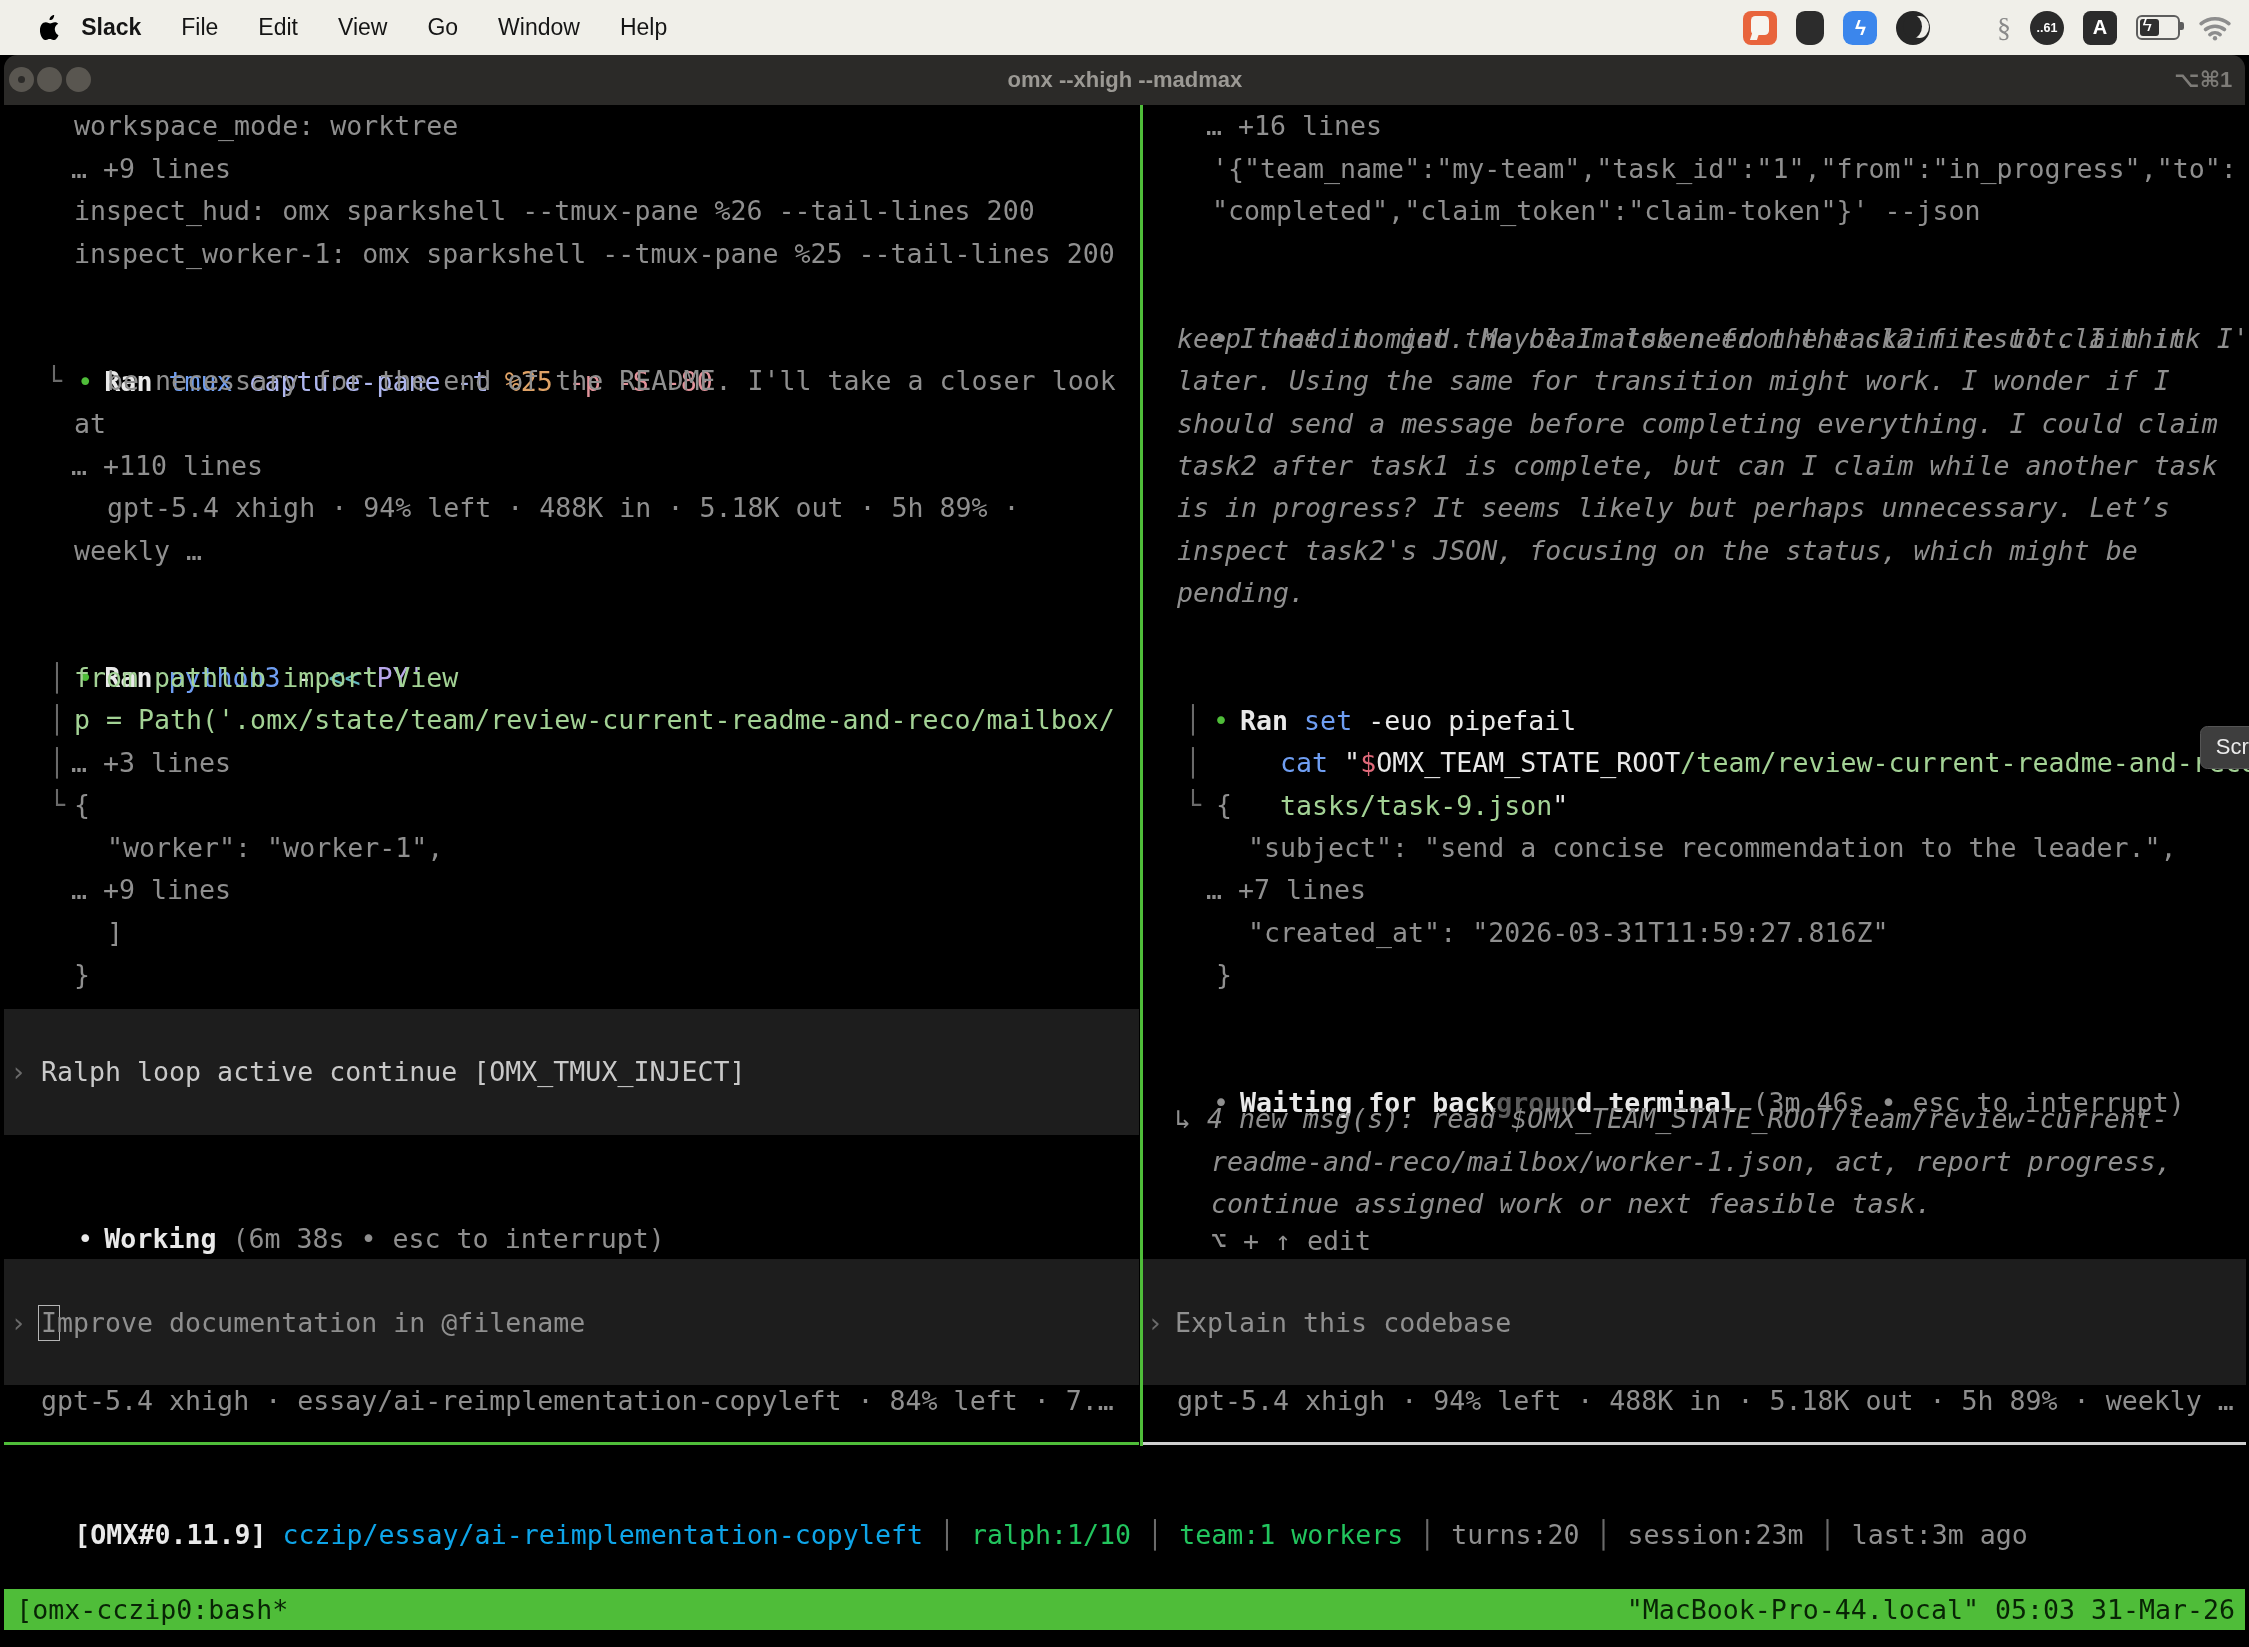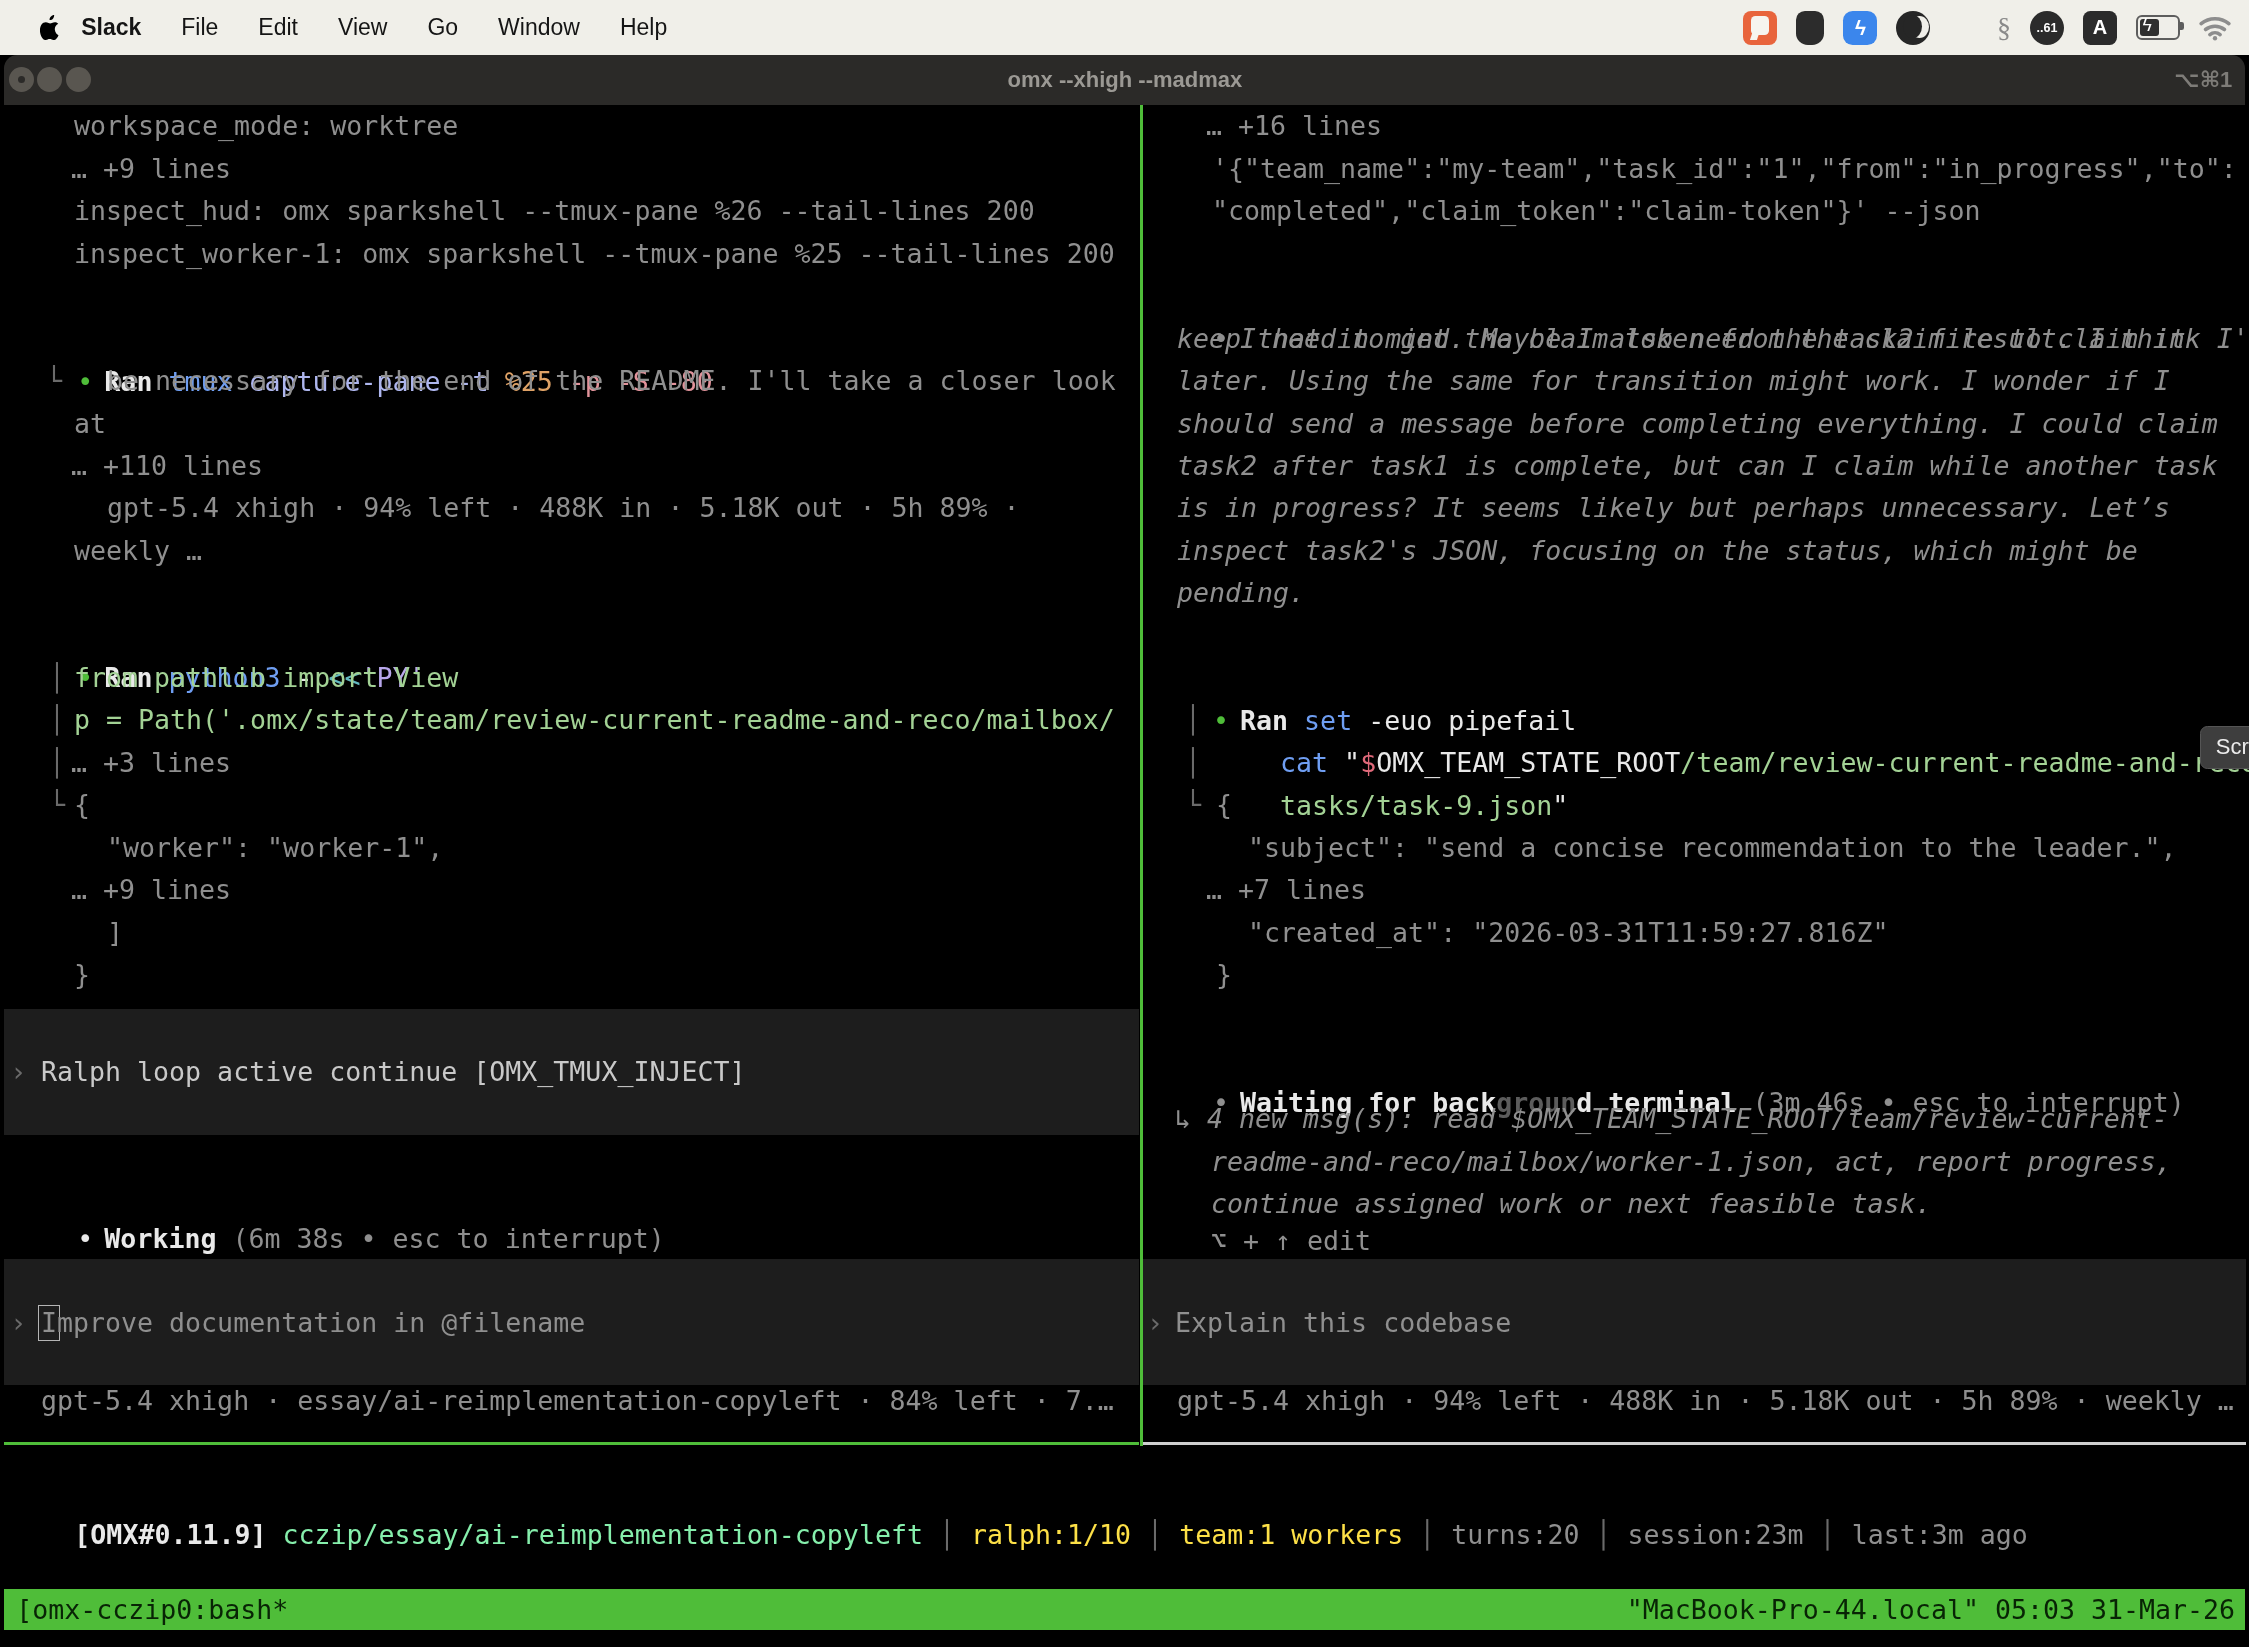--- a/index.html
+++ b/index.html
@@ -54,21 +54,21 @@
   .tmuxbar{position:absolute;left:4.4px;top:1589px;width:2241px;height:41px;background:#4fbd39;}
   .tmux-left{position:absolute;left:11.8px;top:0;height:41px;line-height:41px;font-size:26.6px;color:#082405;}
   .tmux-right{position:absolute;right:10.3px;top:0;height:41px;line-height:41px;font-size:26.6px;color:#082405;}
   .tooltip{position:absolute;left:2200px;top:726px;background:#3e3e3e;border:0.7px solid #555;border-radius:7.4px;
            padding:7.4px 14.8px;font-family:"Liberation Sans","DejaVu Sans",sans-serif;font-size:22px;color:#ececec;white-space:nowrap;}
   
   .gy{color:#8f8f8f}.dm{color:#6a6a6a}.lt{color:#c9c9c9}.wt{color:#e9e9e9}
   .bd{font-weight:bold}.it{font-style:italic}
   .gn{color:#a3d295}.bl{color:#6f9ef2}.lv{color:#aeb6ee}.or{color:#dfa266}.pk{color:#e2939b}
   .tl{color:#62b8c0}.pu{color:#b7a6ea}.rd{color:#e0697a}.bu{color:#4fbd39}
-  .cy{color:#86efac}.sg{color:#fde047}.shim{color:#5c5c5c}
+  .cy{color:#0ea5e9}.sg{color:#22c55e}.shim{color:#5c5c5c}
   .ml{margin-left:11px}
 </style>
 </head>
 <body>
 
 <div class="screen">
 
   <div class="menubar">
     <div class="mb-left">
       <span class="apple">

